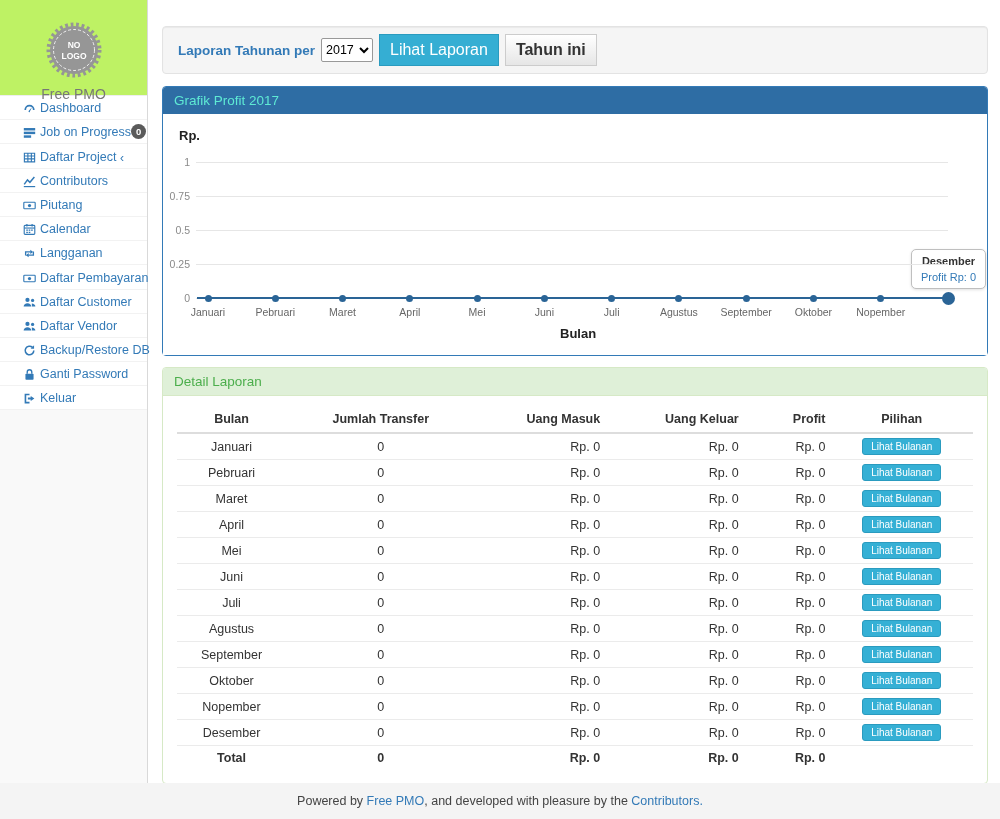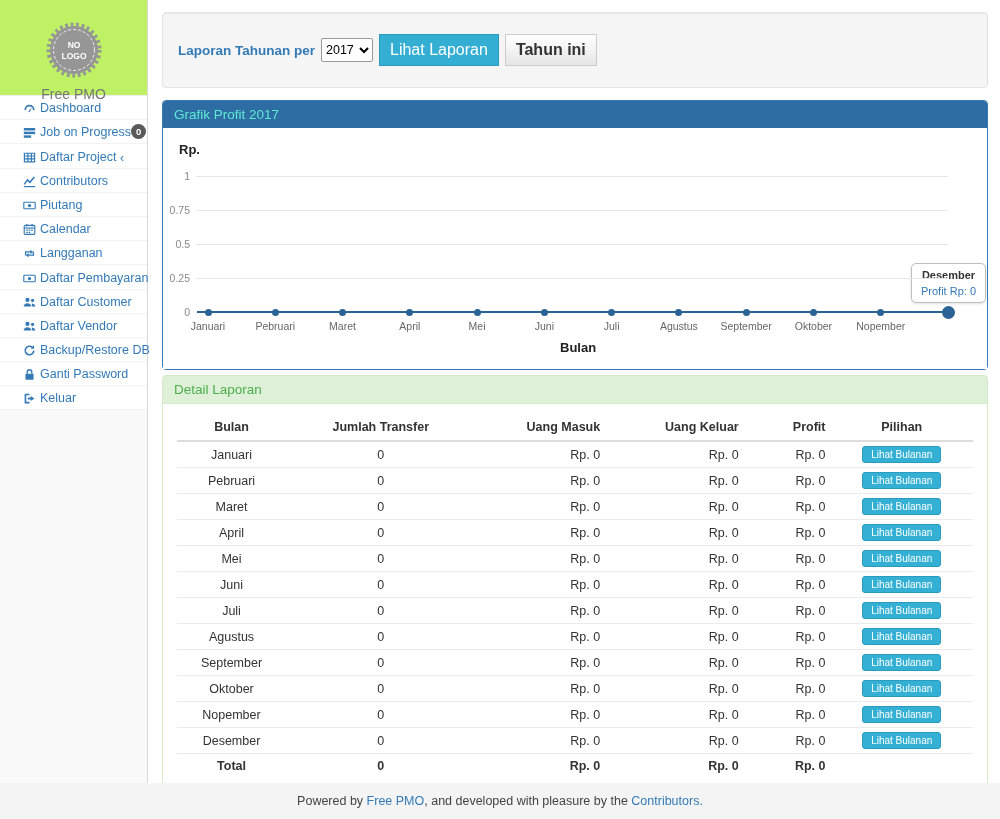--- a/index.html
+++ b/index.html
@@ -33,22 +33,22 @@
   }
   .mi-chevron { margin-left:auto; color:#337ab7; font-size:12px; line-height:1; }
   
   .main { position:absolute; left:149px; top:0; width:851px; padding:8px 12px 0 13px; }
   .breadcrumb {
     background:#f5f5f5; border-radius:4px; padding:8px 15px; font-size:12.5px; color:#777;
   }
   .breadcrumb a { color:#337ab7; text-decoration:none; }
   .breadcrumb .sep { color:#ccc; margin:0 6px; }
   .well {
-    margin-top:4px; background:#f5f5f5; border:1px solid #e3e3e3; border-radius:4px;
-    padding:21px 15px; box-shadow: inset 0 1px 1px rgba(0,0,0,.05);
+    margin-top:18px; background:#f5f5f5; border:1px solid #e3e3e3; border-radius:4px;
+    padding:7px 15px; box-shadow: inset 0 1px 1px rgba(0,0,0,.05);
     display:flex; align-items:center;
   }
   .well .filter-label { color:#337ab7; font-weight:bold; font-size:13.5px; margin-right:6px; }
   .well select {
     width:52px; height:24px; font-size:12.5px; border:1px solid #999; border-radius:2px;
     background:#fff; font-family:"Liberation Sans", sans-serif; margin-right:6px;
   }
   .btn { display:inline-block; font-size:16px; padding:4px 10px; border-radius:0; cursor:pointer; line-height:1.4; }
   .btn-info { background:#35aed3; border:1px solid #2a9bbf; color:#fff; margin-right:6px; }
   .btn-default { background:linear-gradient(#ffffff,#e6e6e6); border:1px solid #ccc; color:#333;font-weight:bold; }
@@ -67,21 +67,21 @@
   .chart-point { position:absolute; background:#2a6496; border-radius:50%; }
   .xtick { position:absolute; width:64px; text-align:center; font-size:10.5px; color:#666; }
   .chart-xlabel { position:absolute; font-weight:bold; font-size:13px; color:#222; }
   .chart-tooltip {
     position:absolute; left:748px; top:135px; background:#fff; border:1px solid #bfbfbf;
     border-radius:5px; padding:5px 9px; text-align:center; box-shadow:0 1px 3px rgba(0,0,0,.12);
   }
   .tt-title { font-weight:bold; font-size:11px; color:#333; }
   .tt-value { font-size:11px; color:#337ab7; margin-top:4px; white-space:nowrap; }
   
-  .panel-detail { border:1px solid #d6e9c6; margin-top:5px; }
+  .panel-detail { border:1px solid #d6e9c6; margin-top:11px; }
   .panel-detail-header {
     background:#dff0d8; color:#4cae4c; padding:6px 11px; font-size:13.5px;
     border-bottom:1px solid #d6e9c6; border-radius:3px 3px 0 0;
   }
   .panel-detail-body { padding:10px 14px 13px 14px; }
   table.report { width:100%; border-collapse:collapse; font-size:12.5px; color:#333; }
   table.report th { font-weight:bold; padding:6px 5px; border-bottom:2px solid #ddd; }
   table.report td { padding:4px 5px; border-bottom:1px solid #ebebeb; height:24.2px; }
   .c-bulan  { width:13.7%; text-align:center; }
   .c-jt     { width:23.8%; text-align:center; }

